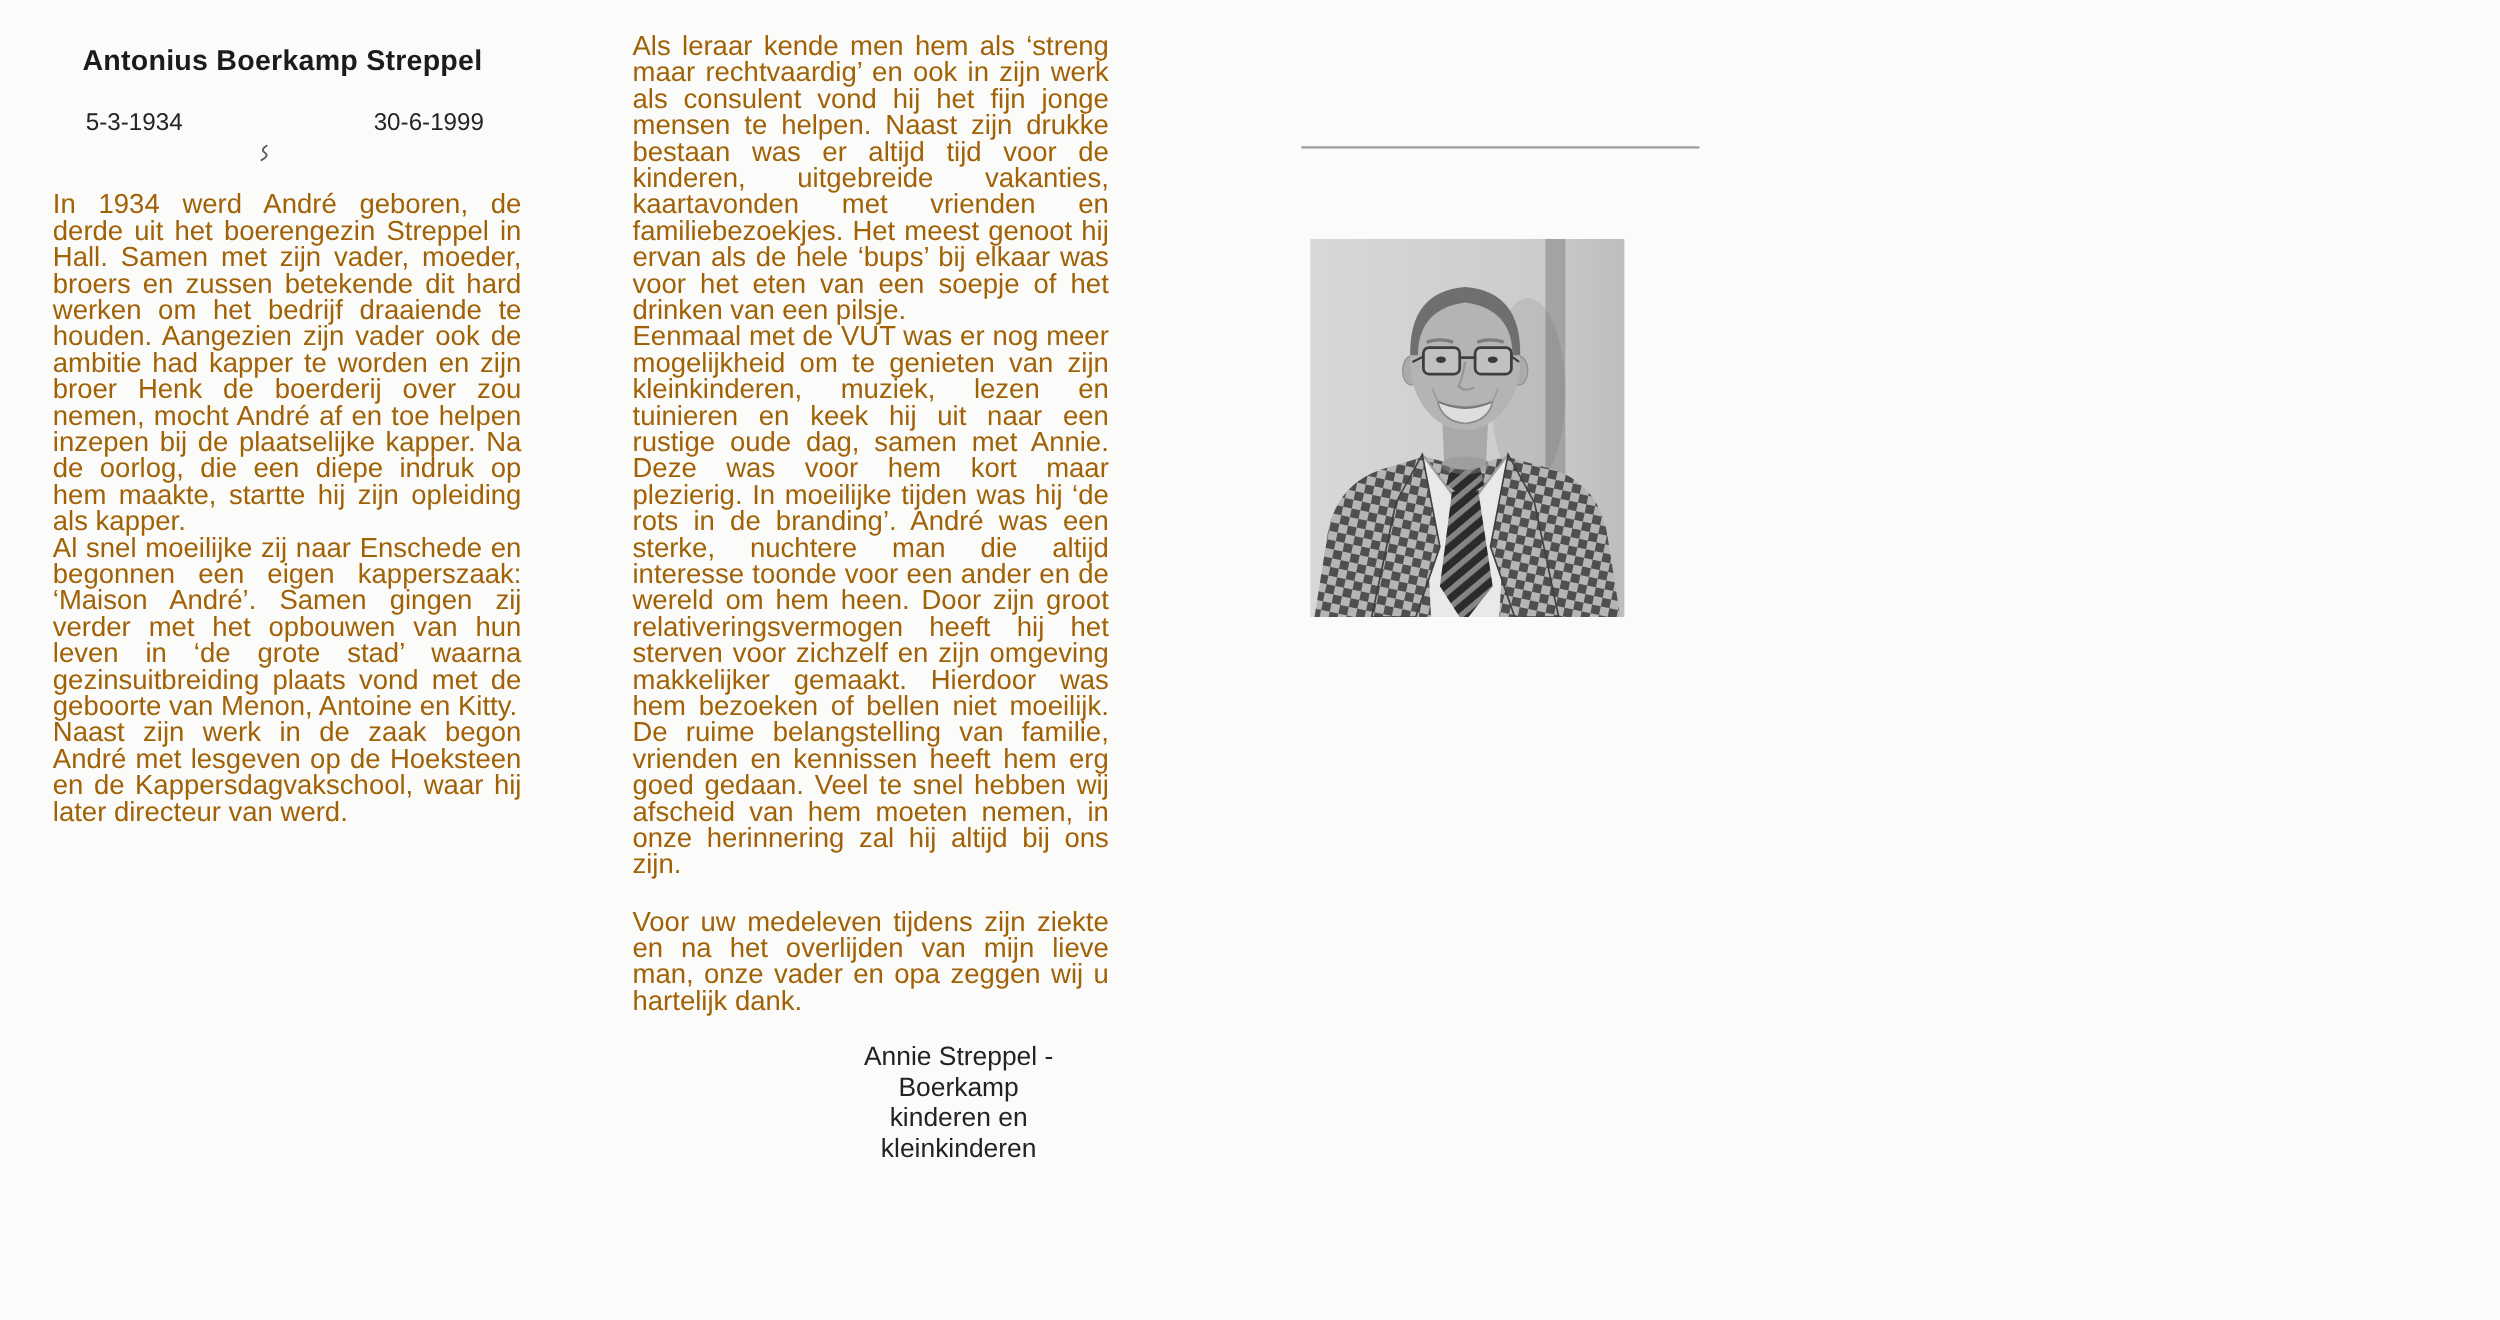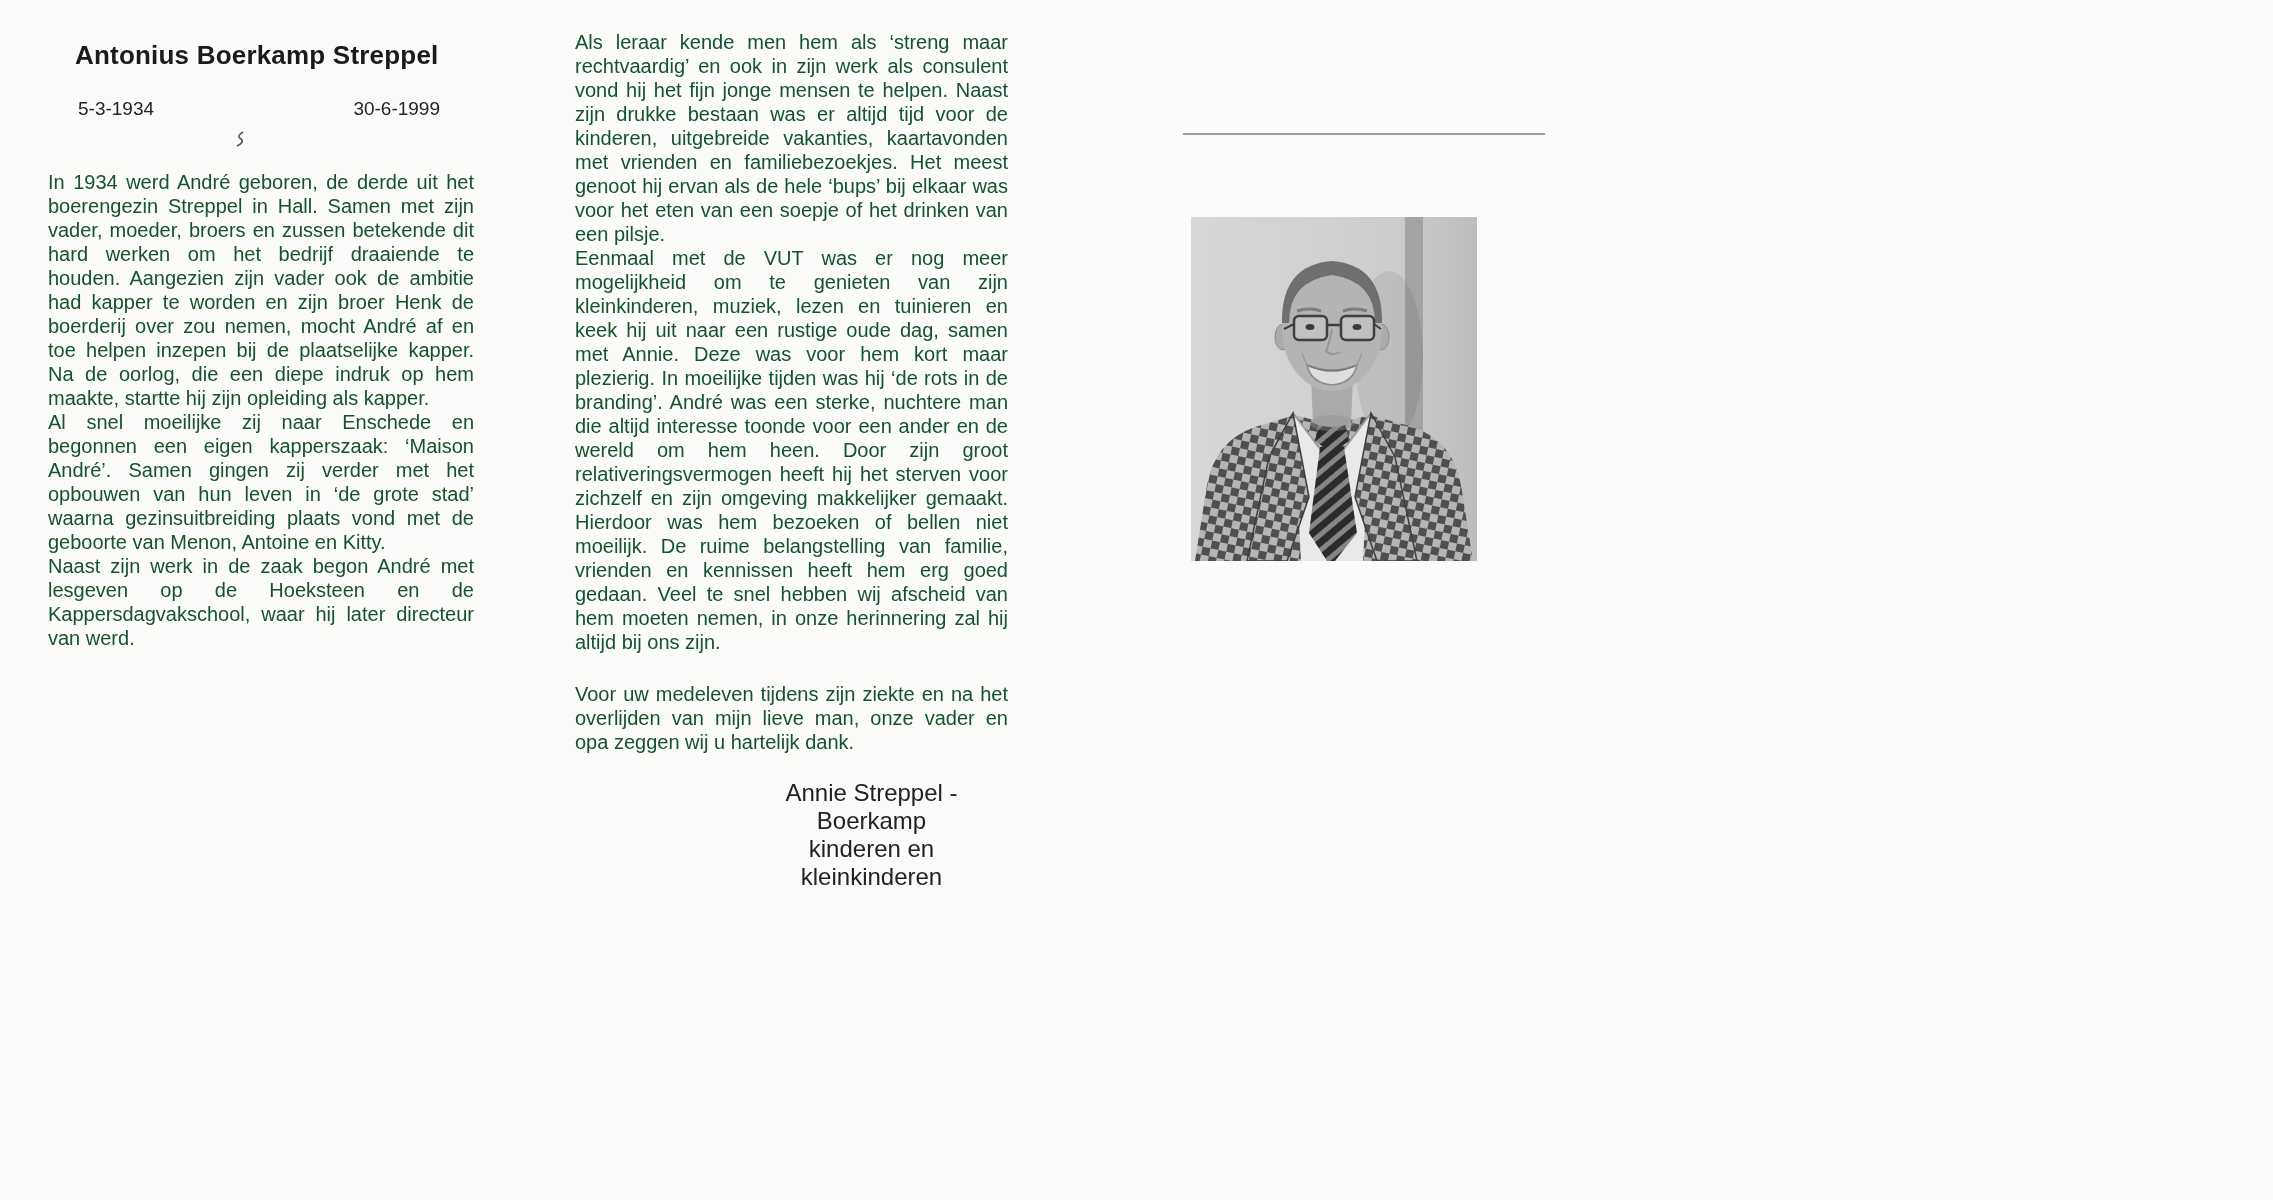--- a/index.html
+++ b/index.html
@@ -23,29 +23,29 @@
     color:#1b1b1b;
     letter-spacing:0.2px;
     margin-left:27px;
     white-space:nowrap;
   }
   .dates {
     display:flex;
     justify-content:space-between;
     width:362px;
     margin:27px 0 0 30px;
-    font-size:19px;
+    font-size:22px;
     color:#242424;
   }
   .body-text { margin-top:50px; }
   .body-text p, .col-mid p {
-    font-size:20px;
+    font-size:25px;
     line-height:24px;
     text-align:justify;
-    color:#14532d;
+    color:#a16207;
   }
   .ack { margin-top:28px; }
   .signature {
     margin-top:25px;
     text-align:center;
     padding-left:160px;
     font-size:24px;
     line-height:28px;
     color:#222;
   }

